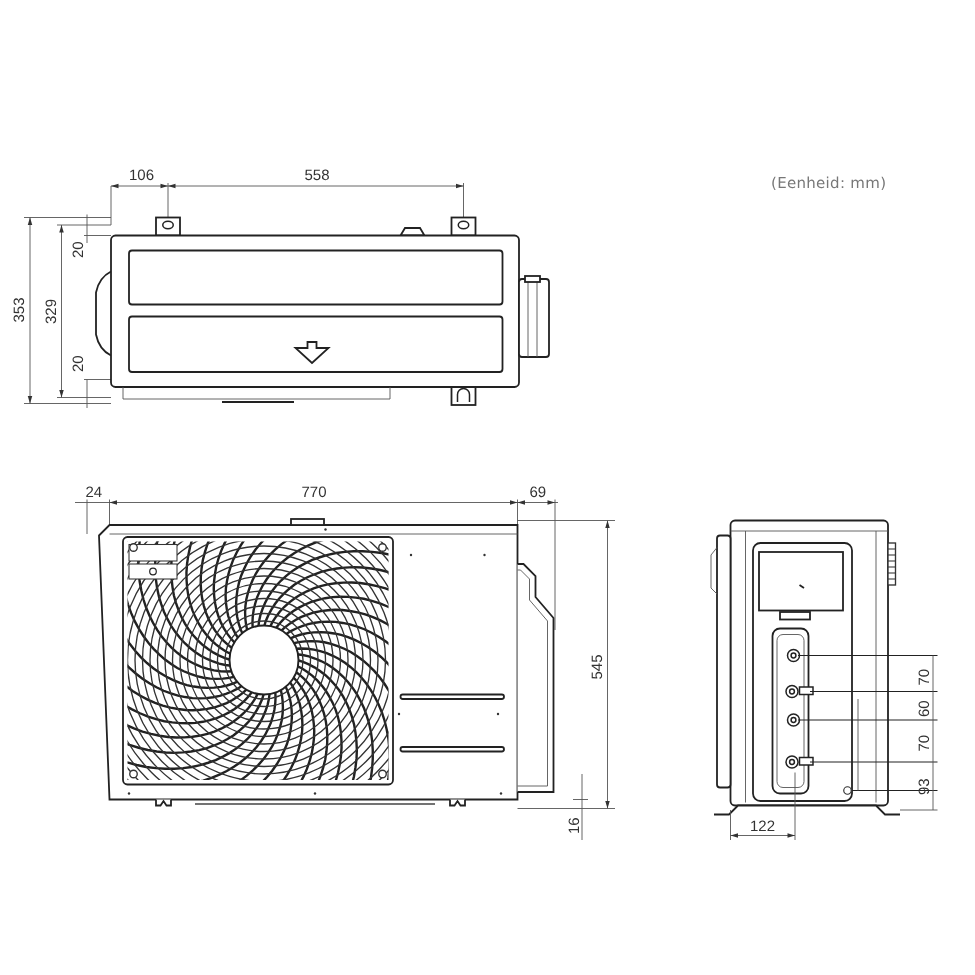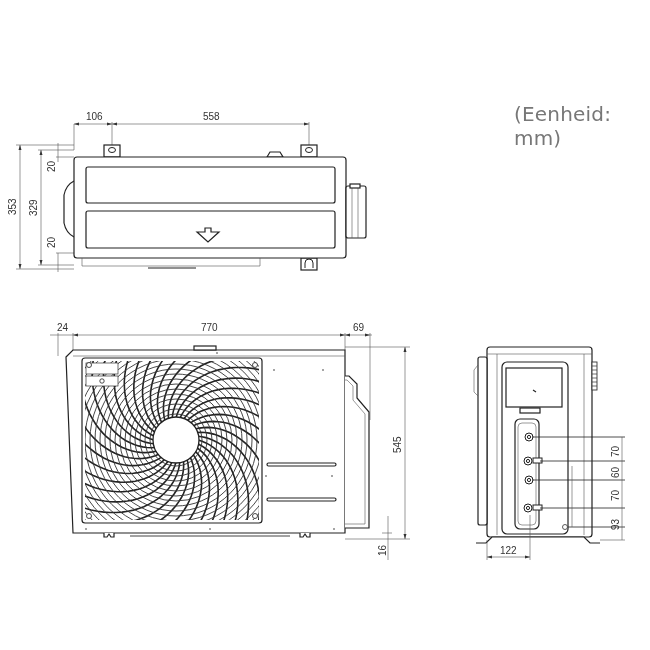--- a/index.html
+++ b/index.html
@@ -1,17 +1,17 @@
 <!DOCTYPE html>
 <html><head>
   <meta charset="utf-8">
   <style>
     html, body { margin: 0; padding: 0; background: #ffffff; }
     body { width: 650px; height: 650px; position: relative; overflow: hidden; font-family: "Liberation Sans", sans-serif; }
-    .unit-label { position: absolute; left: 514px; top: 102px; font-size: 20px; color: #777777; font-family: "DejaVu Sans", sans-serif; letter-spacing: 0.2px; }
+    .unit-label { position: absolute; left: 514px; top: 117px; font-size: 10px; color: #777777; font-family: "DejaVu Sans", sans-serif; letter-spacing: 0.2px; }
     svg { position: absolute; left: 0; top: 0; }
     .dim { font-family: "Liberation Sans", sans-serif; font-size: 10px; fill: #333333; }
     .ln { stroke: #222; fill: none; }
     .thin { stroke: #555; stroke-width: 0.6; fill: none; }
     .body { stroke: #222; stroke-width: 1.2; fill: #ffffff; }
   </style>
 </head>
 <body>
 
 <div class="unit-label">(Eenheid: mm)</div>

